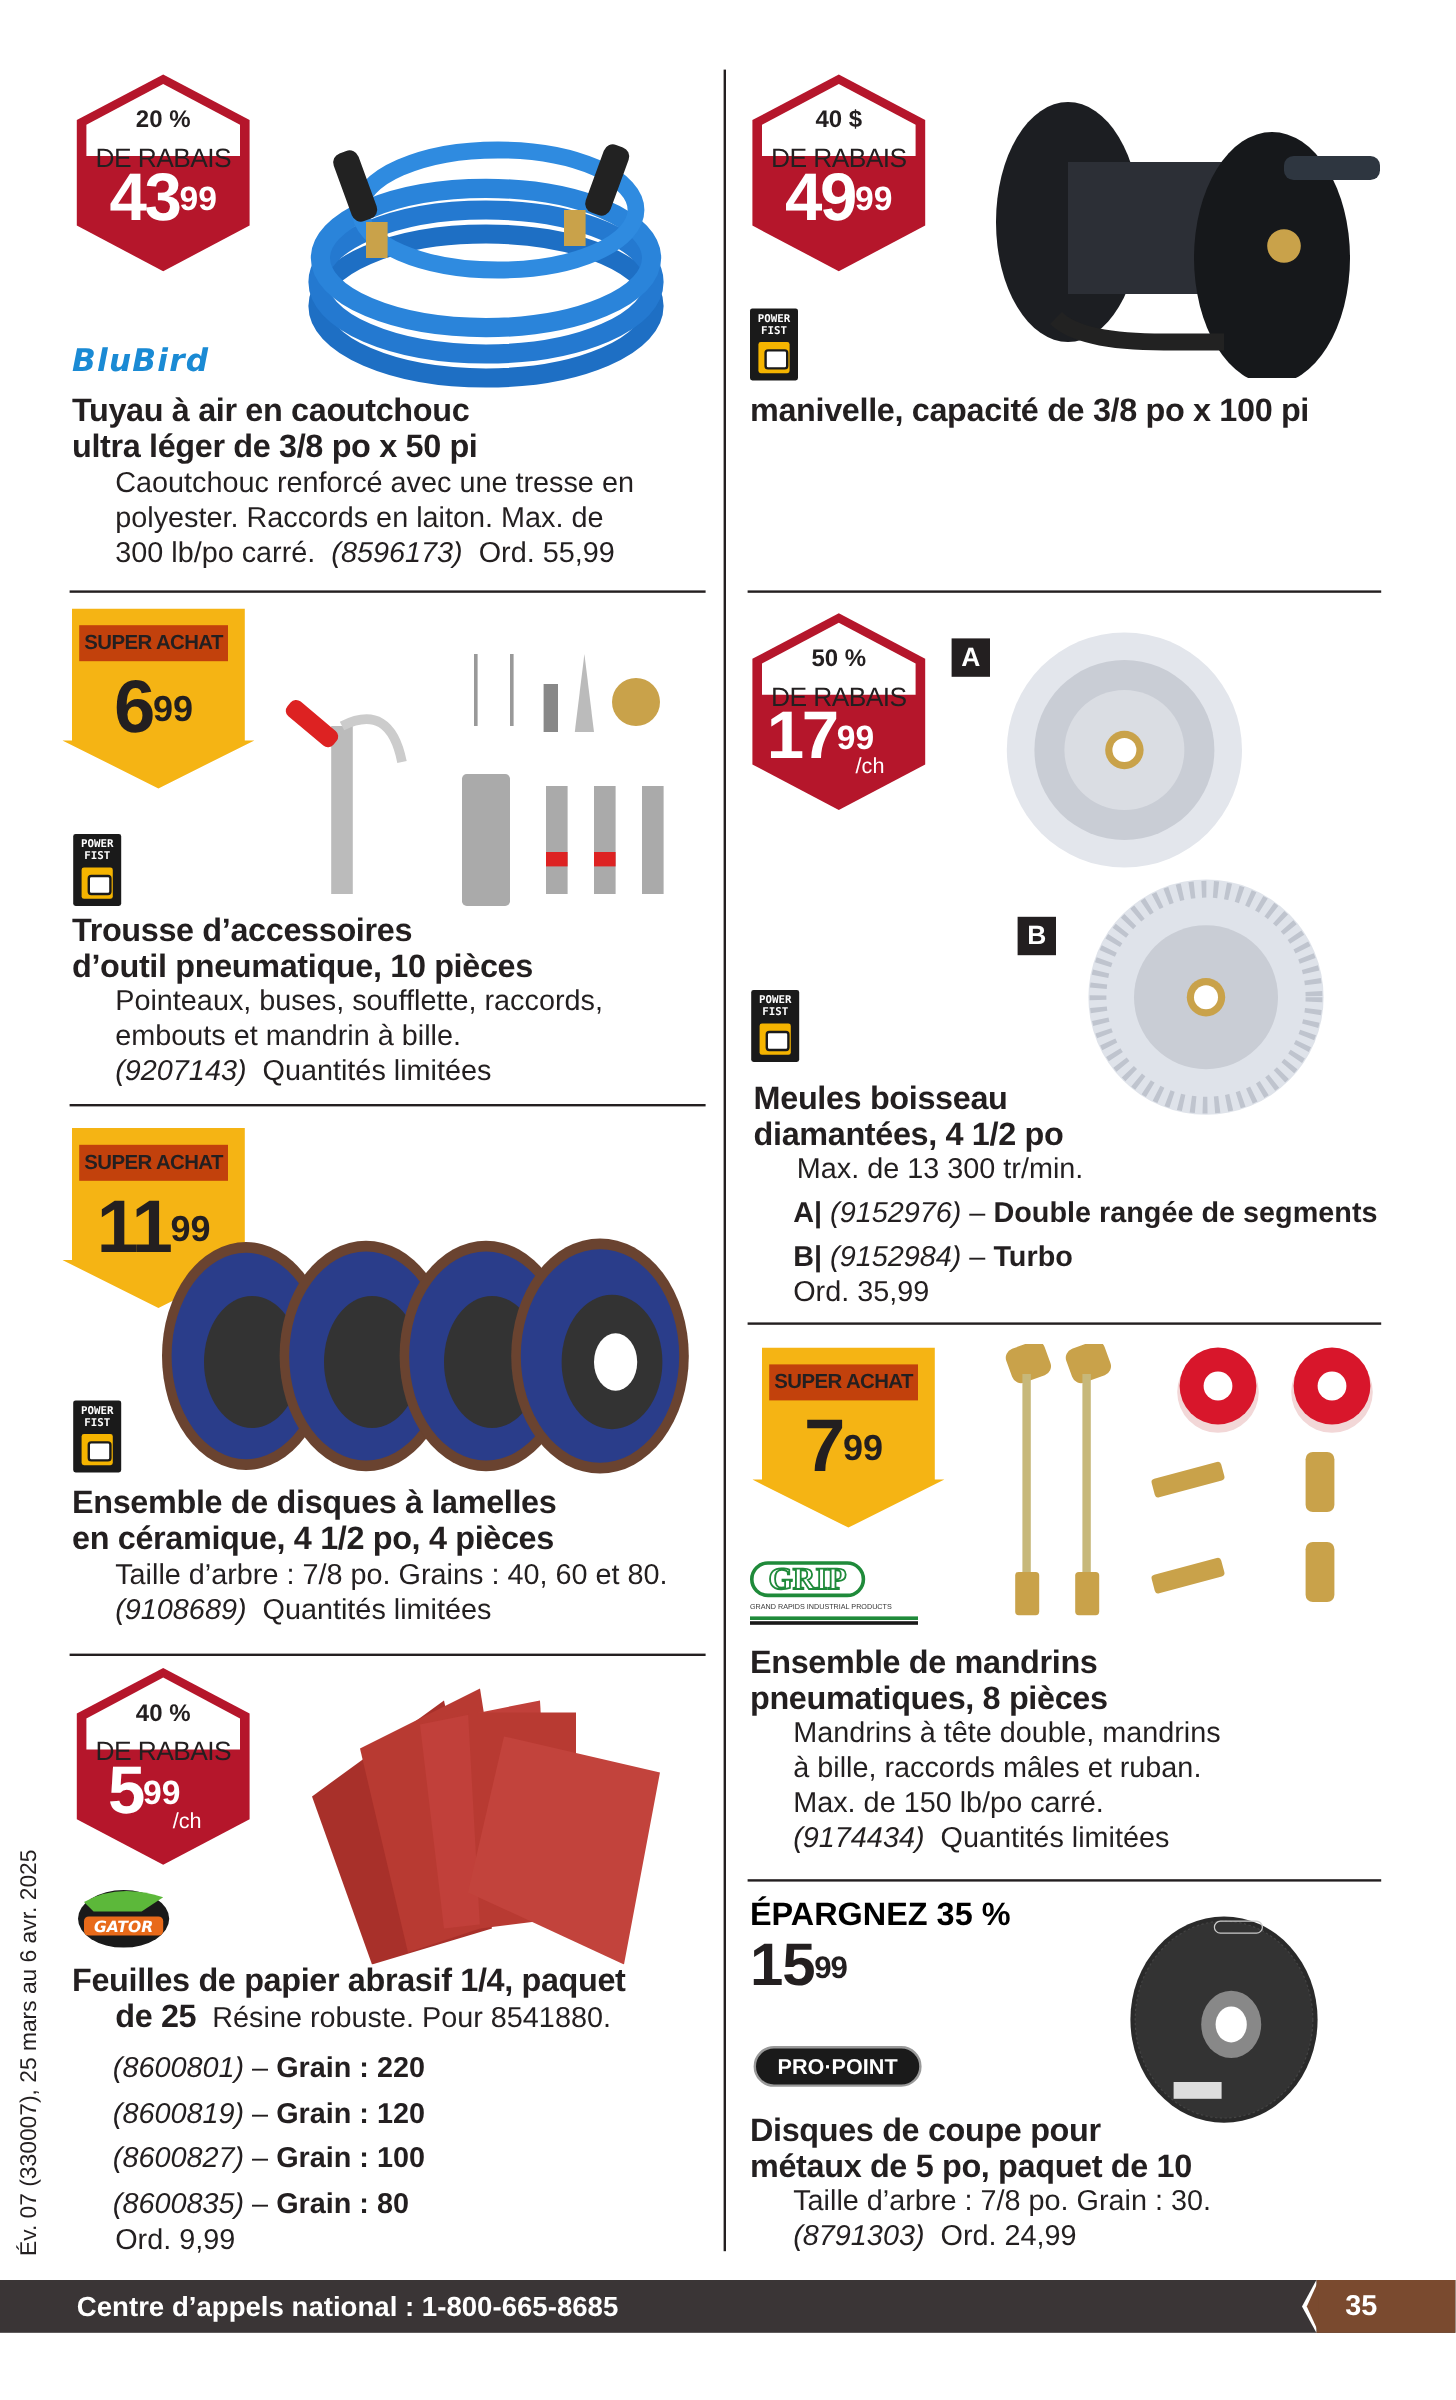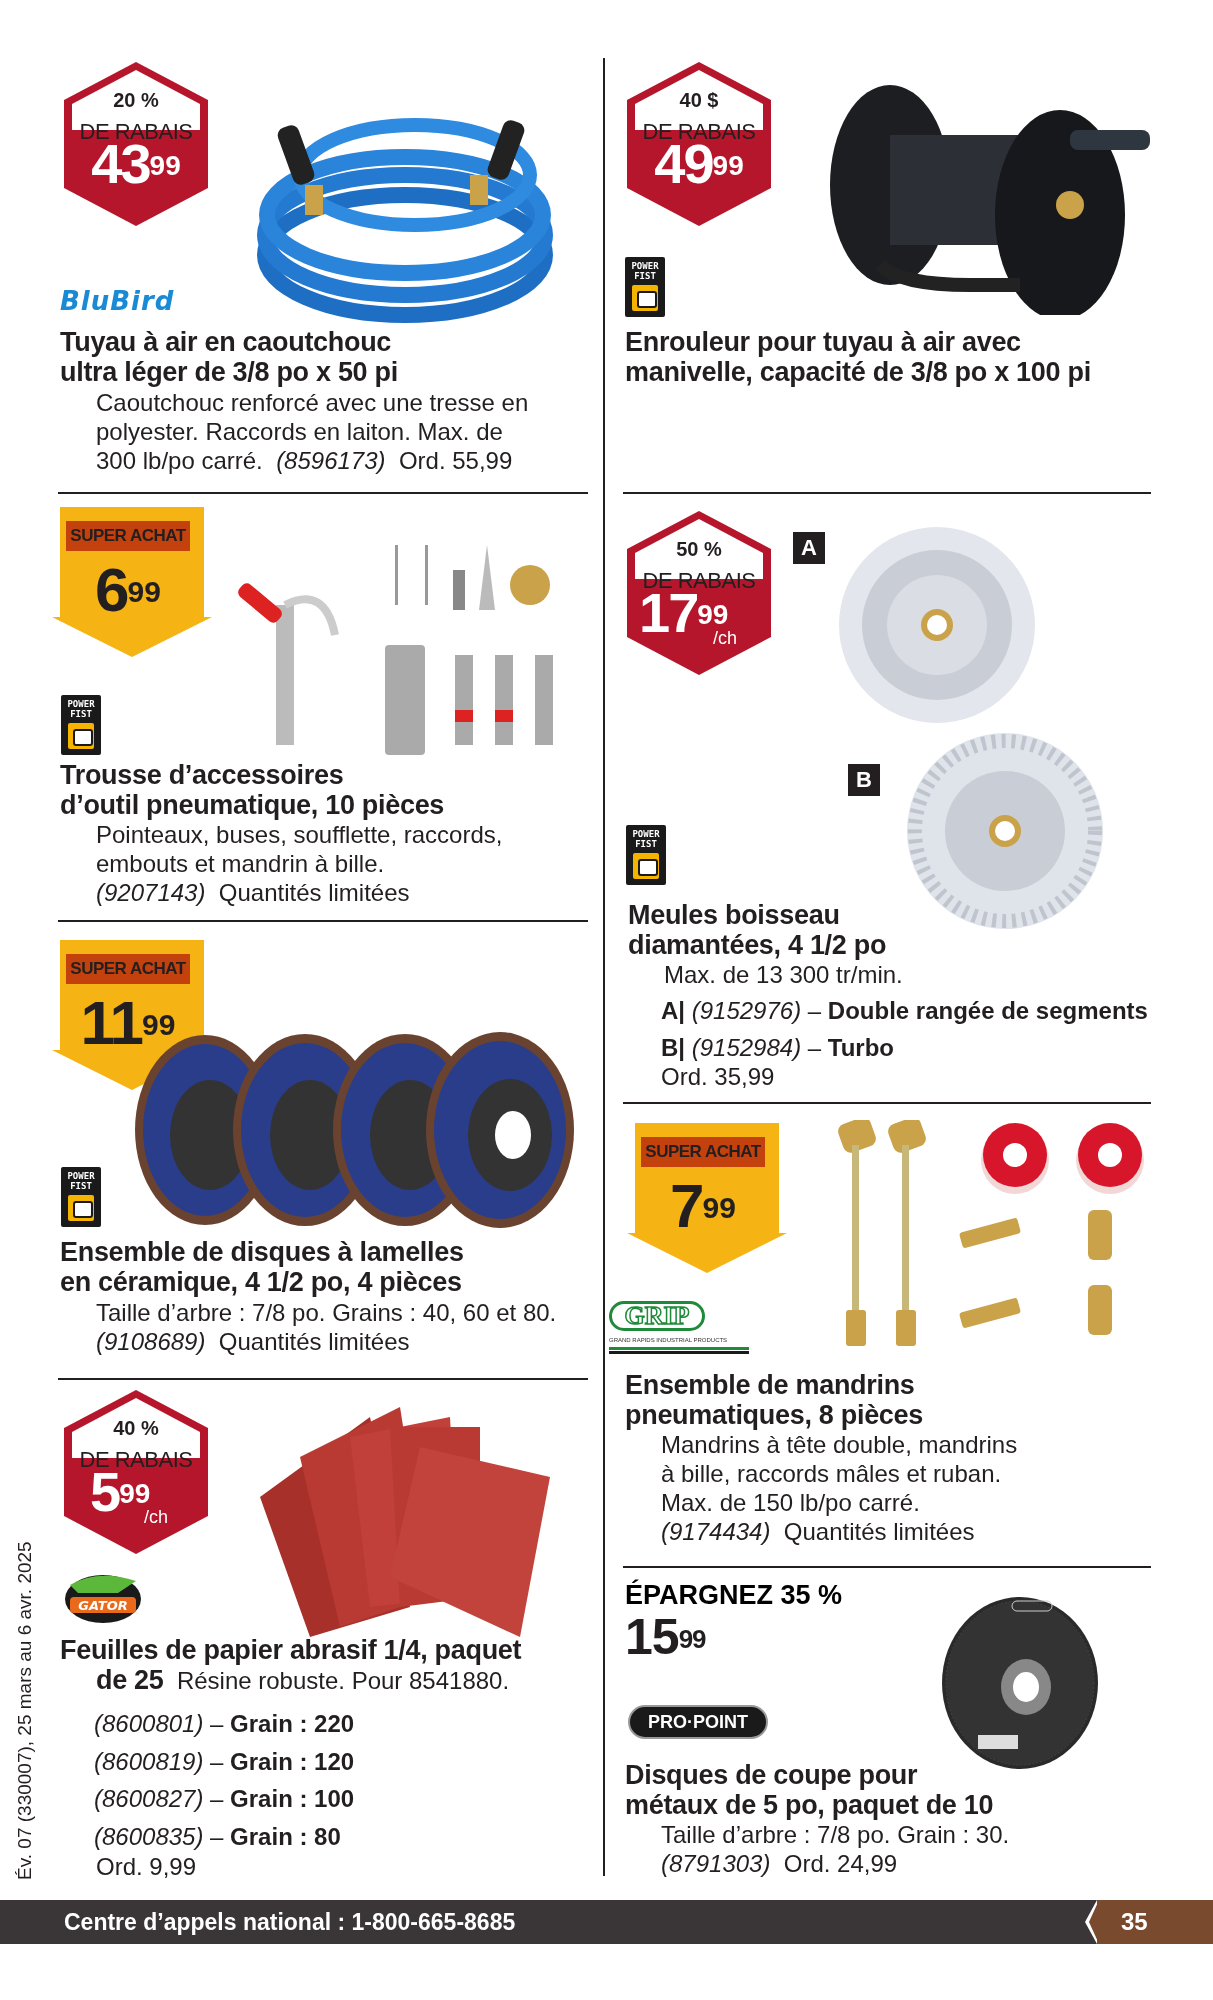--- a/index.html
+++ b/index.html
@@ -121,21 +121,20 @@
       <ellipse cx="240" cy="140" rx="65" ry="105" fill="#16181b"></ellipse>
       <rect x="250" y="55" width="80" height="20" rx="8" fill="#2e3640"></rect>
       <circle cx="250" cy="130" r="14" fill="#c9a24a"></circle>
       <path d="M60 190 Q80 210 150 210 L200 210" stroke="#222" stroke-width="14" fill="none"></path>
     </svg>
     <div class="brand-pf" style="left:20px;top:257px;">
       <div class="pf-txt">POWER FIST</div>
         <div class="pf-box"></div>
     </div>
     <div class="title" style="left:20px;top:327px;">
-      <div>Enrouleur pour tuyau à air avec</div>
       <div>manivelle, capacité de 3/8 po x 100 pi</div>
     </div>
   </div>
   <div class="rule" style="left:623px;top:492px;width:528px;"></div>
 
   <div class="card" style="left:0;top:495px;width:603px;height:420px;">
     <div class="arrow" style="left:52px;top:12px;">
       <svg viewBox="0 0 160 180">
           <polygon points="8,0 152,0 152,110 160,110 80,150 0,110 8,110" fill="#f5b414"></polygon>
         </svg>
@@ -287,21 +286,21 @@
         <circle cx="195" cy="35" r="32" fill="#d8162b"></circle>
         <circle cx="195" cy="35" r="12" fill="#fff"></circle>
       <circle cx="290" cy="40" r="34" fill="#f2d7d7"></circle>
         <circle cx="290" cy="35" r="32" fill="#d8162b"></circle>
         <circle cx="290" cy="35" r="12" fill="#fff"></circle>
       <rect x="140" y="105" width="60" height="16" rx="3" fill="#c9a24a" transform="rotate(-15 170 113)"></rect>
       <rect x="140" y="185" width="60" height="16" rx="3" fill="#c9a24a" transform="rotate(-15 170 193)"></rect>
       <rect x="268" y="90" width="24" height="50" rx="6" fill="#c9a24a"></rect>
         <rect x="268" y="165" width="24" height="50" rx="6" fill="#c9a24a"></rect>
     </svg>
-    <div class="logo-grip" style="left:4px;top:196px;">
+    <div class="logo-grip" style="left:20px;top:196px;">
       <div class="g-word">GRIP</div>
       <div class="g-sub">GRAND RAPIDS INDUSTRIAL PRODUCTS</div>
       <div class="g-bar"></div>
         <div class="g-bar2"></div>
     </div>
     <div class="title" style="left:20px;top:265px;">
       <div>Ensemble de mandrins</div>
       <div>pneumatiques, 8 pièces</div>
     </div>
     <div class="desc" style="left:20px;top:325px;width:570px;">

